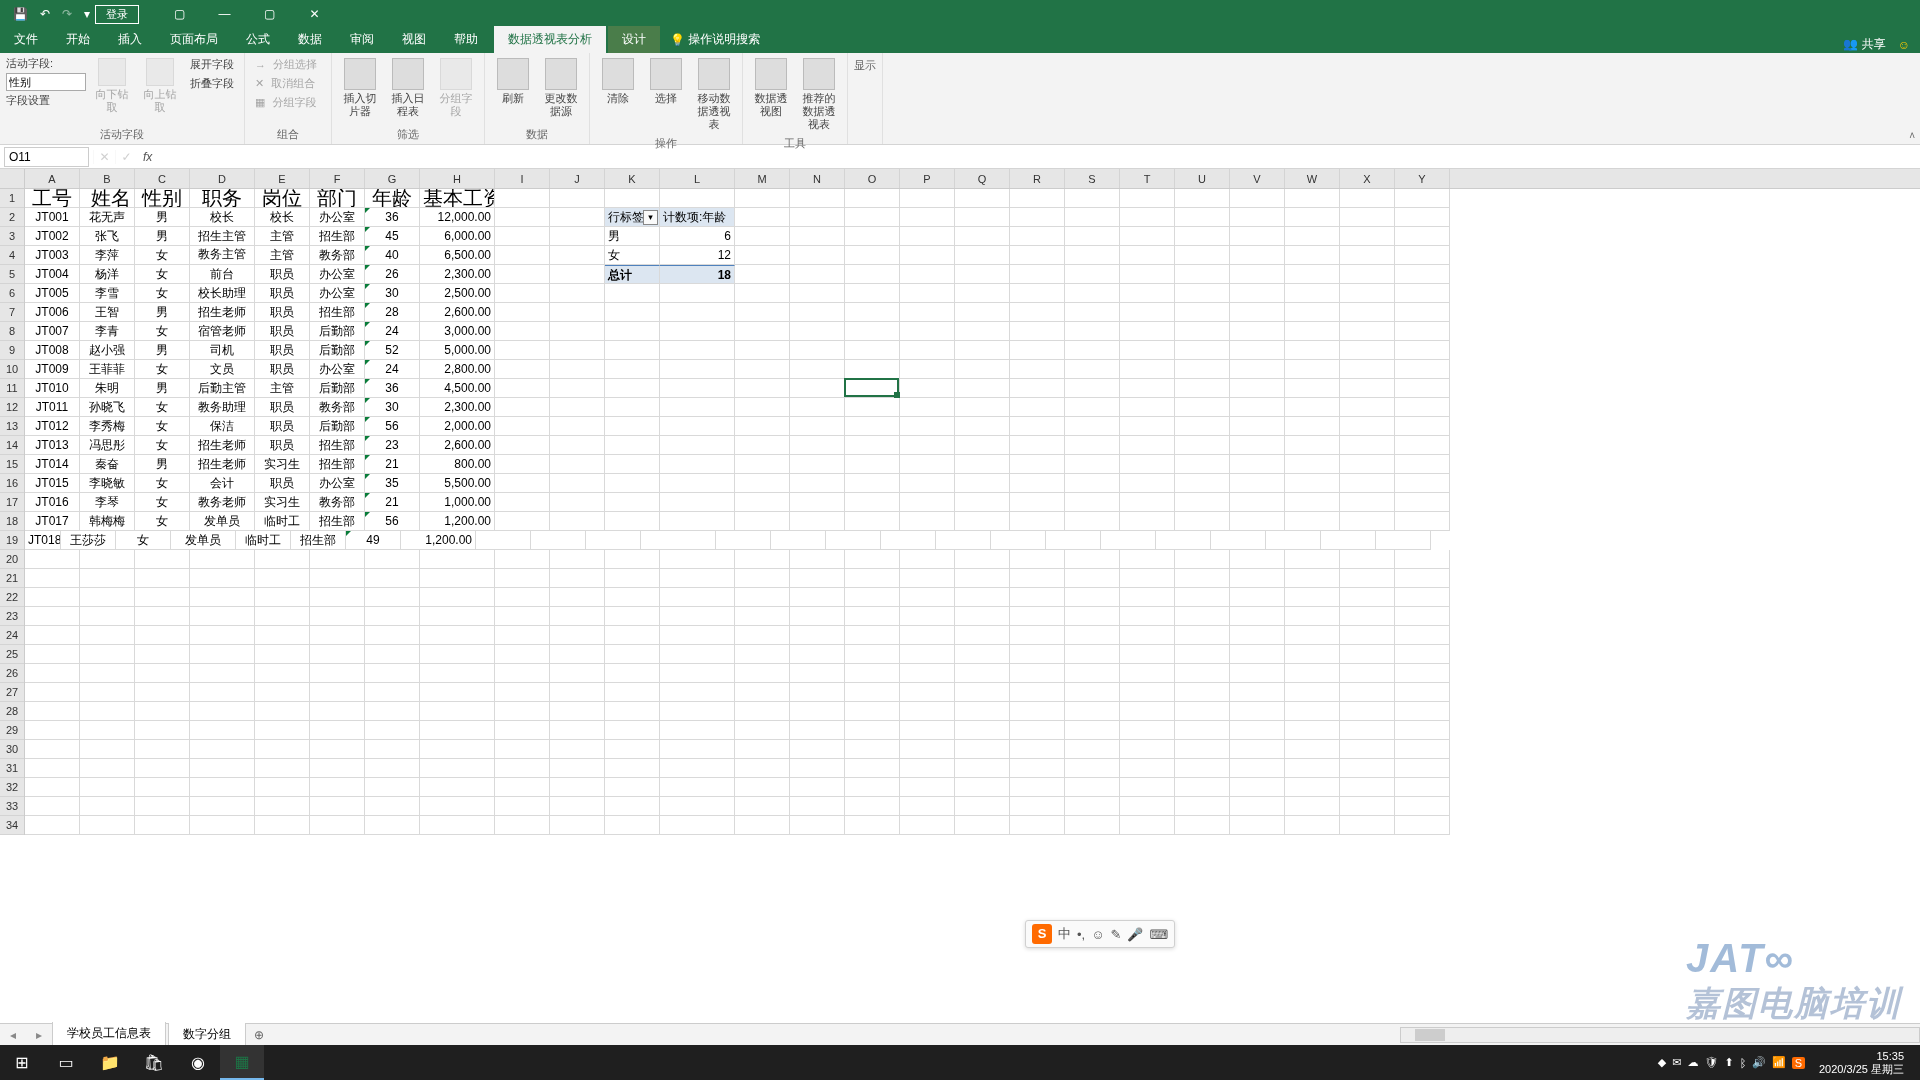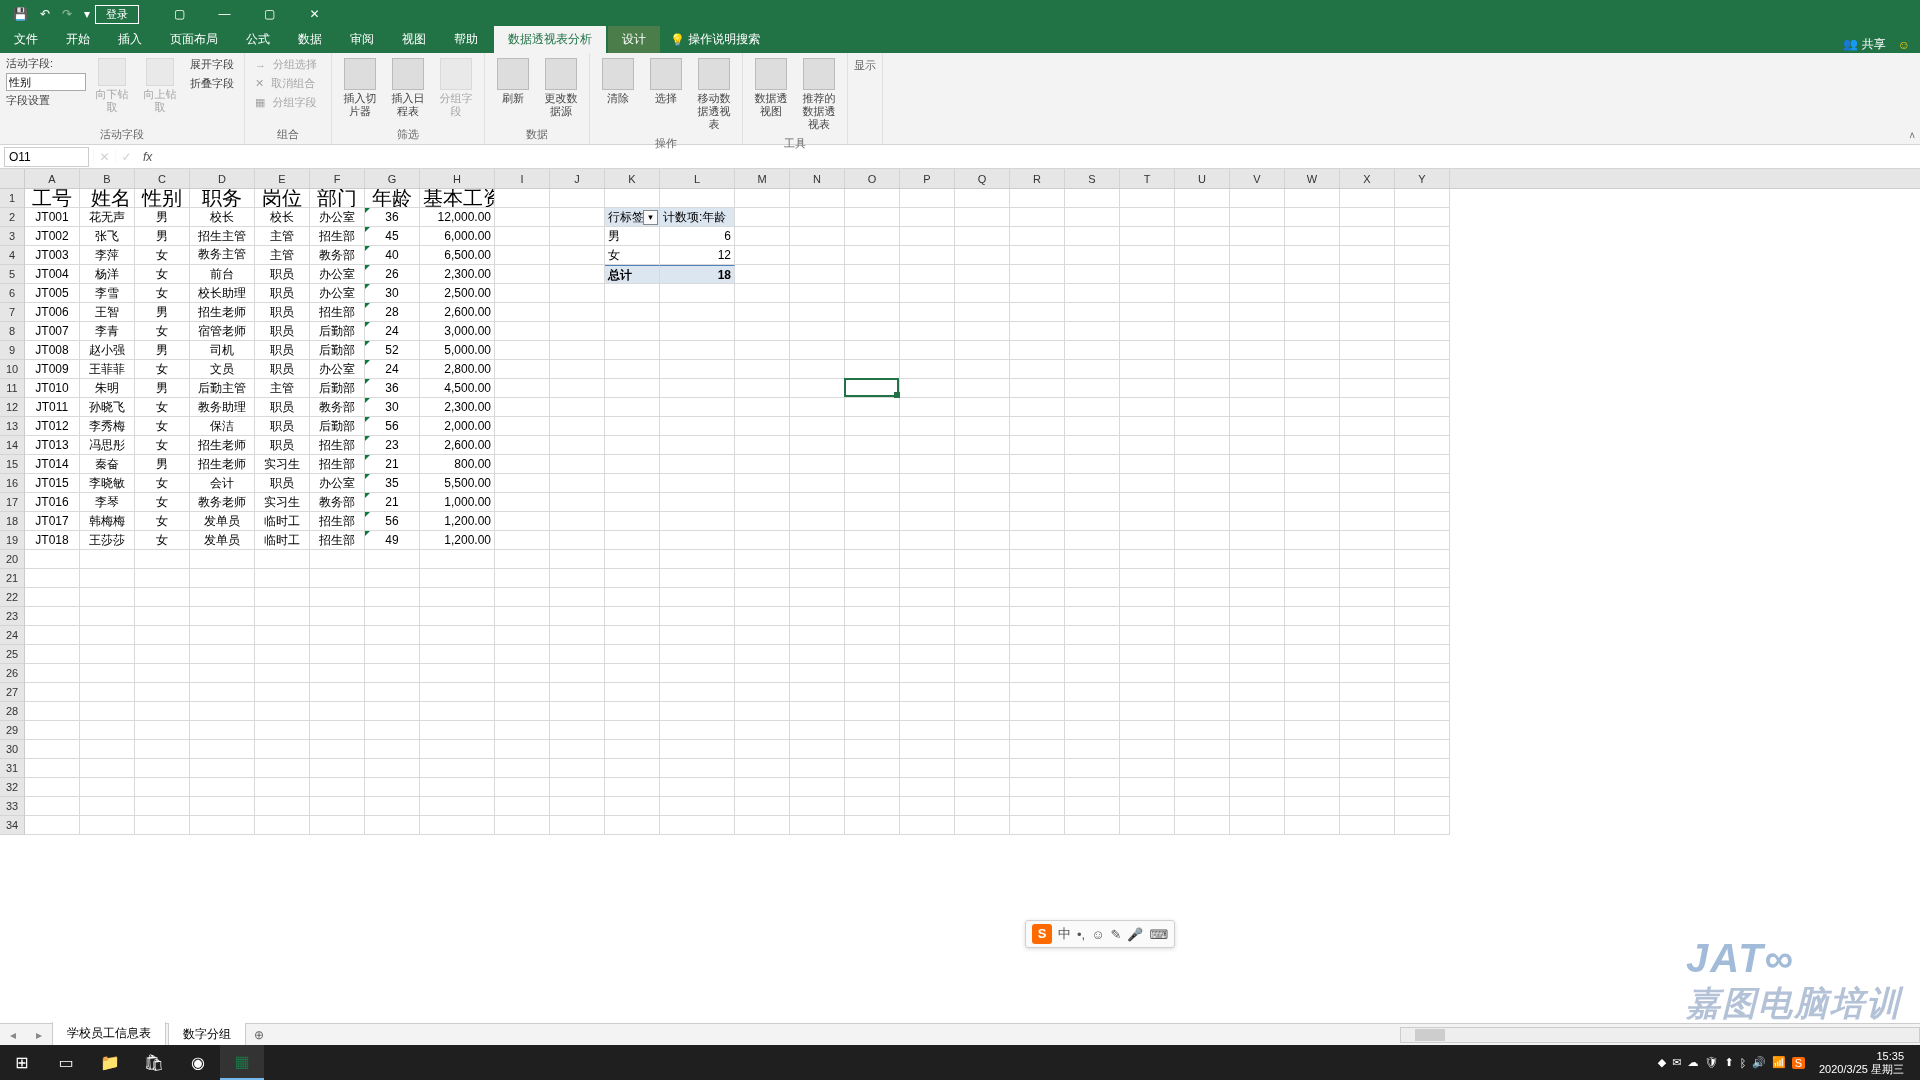--- a/index.html
+++ b/index.html
@@ -806,21 +806,21 @@
           <div class="cell " style="width: 55px;"></div>
           <div class="cell " style="width: 55px;"></div>
           <div class="cell " style="width: 55px;"></div>
           <div class="cell " style="width: 55px;"></div>
           <div class="cell " style="width: 55px;"></div>
           <div class="cell " style="width: 55px;"></div>
           <div class="cell " style="width: 55px;"></div>
           <div class="cell " style="width: 55px;"></div>
         </div>
         <div class="row">
-          <div class="cell c-center" style="width: 55px;">JT018</div>
+          <div class="cell c-center" style="width: 36px;">JT018</div>
           <div class="cell c-center" style="width: 55px;">王莎莎</div>
           <div class="cell c-center" style="width: 55px;">女</div>
           <div class="cell c-center" style="width: 65px;">发单员</div>
           <div class="cell c-center" style="width: 55px;">临时工</div>
           <div class="cell c-center" style="width: 55px;">招生部</div>
           <div class="cell c-center tri" style="width: 55px;">49</div>
           <div class="cell c-right" style="width: 75px;">1,200.00</div>
           <div class="cell " style="width: 55px;"></div>
           <div class="cell " style="width: 55px;"></div>
           <div class="cell " style="width: 55px;"></div>

